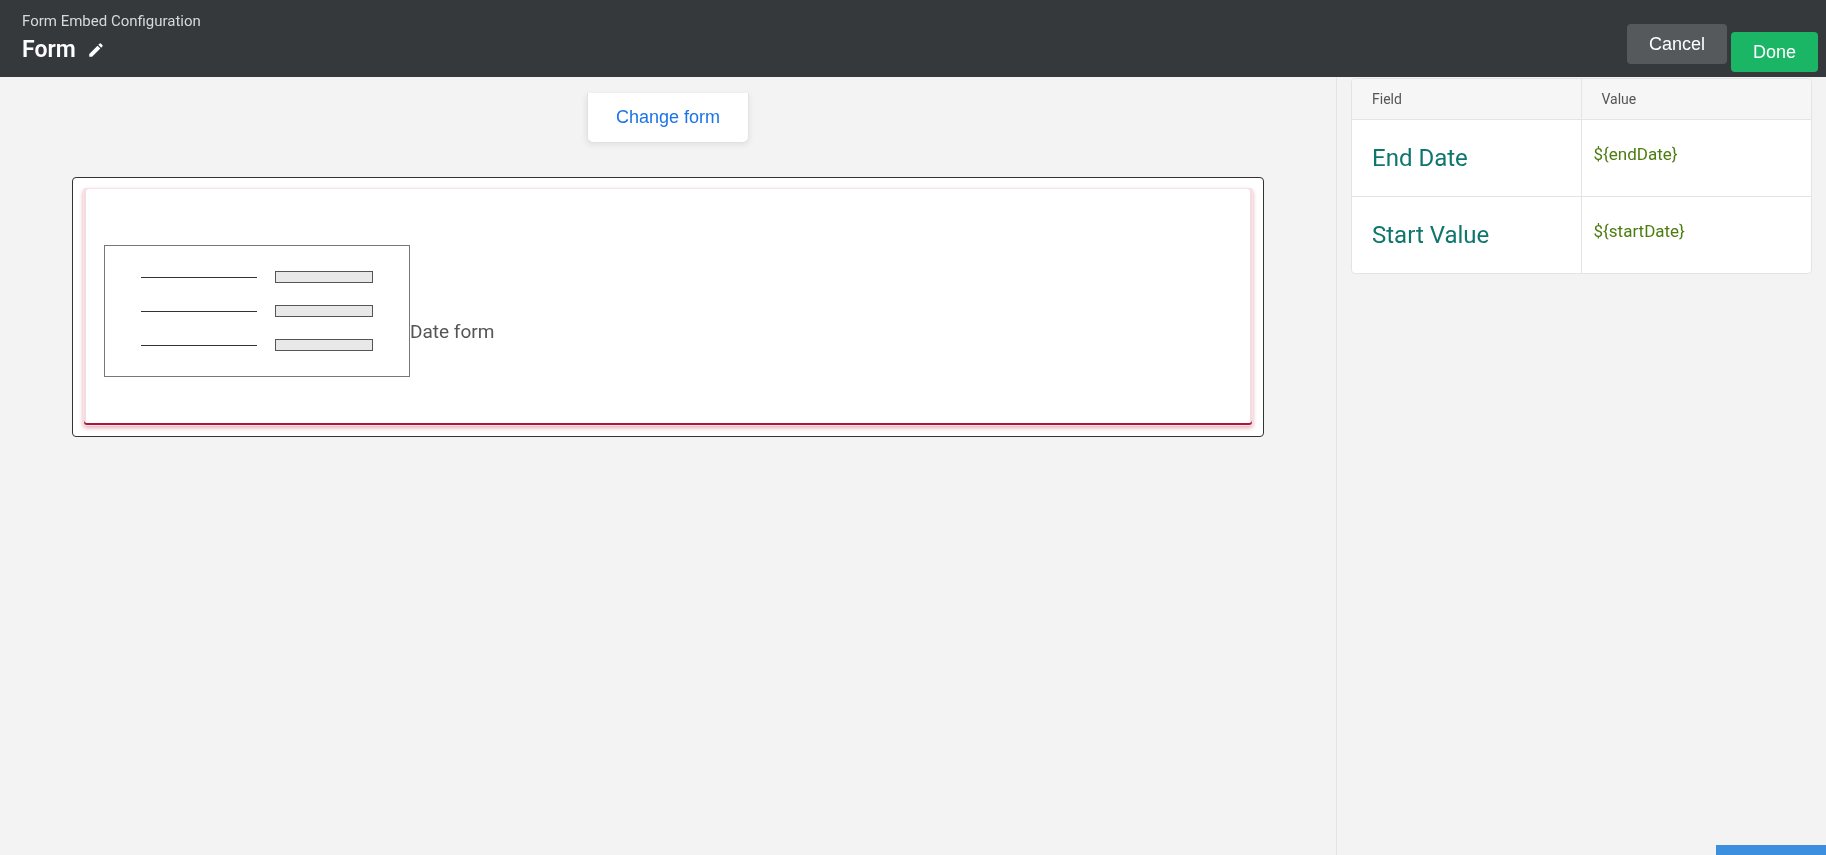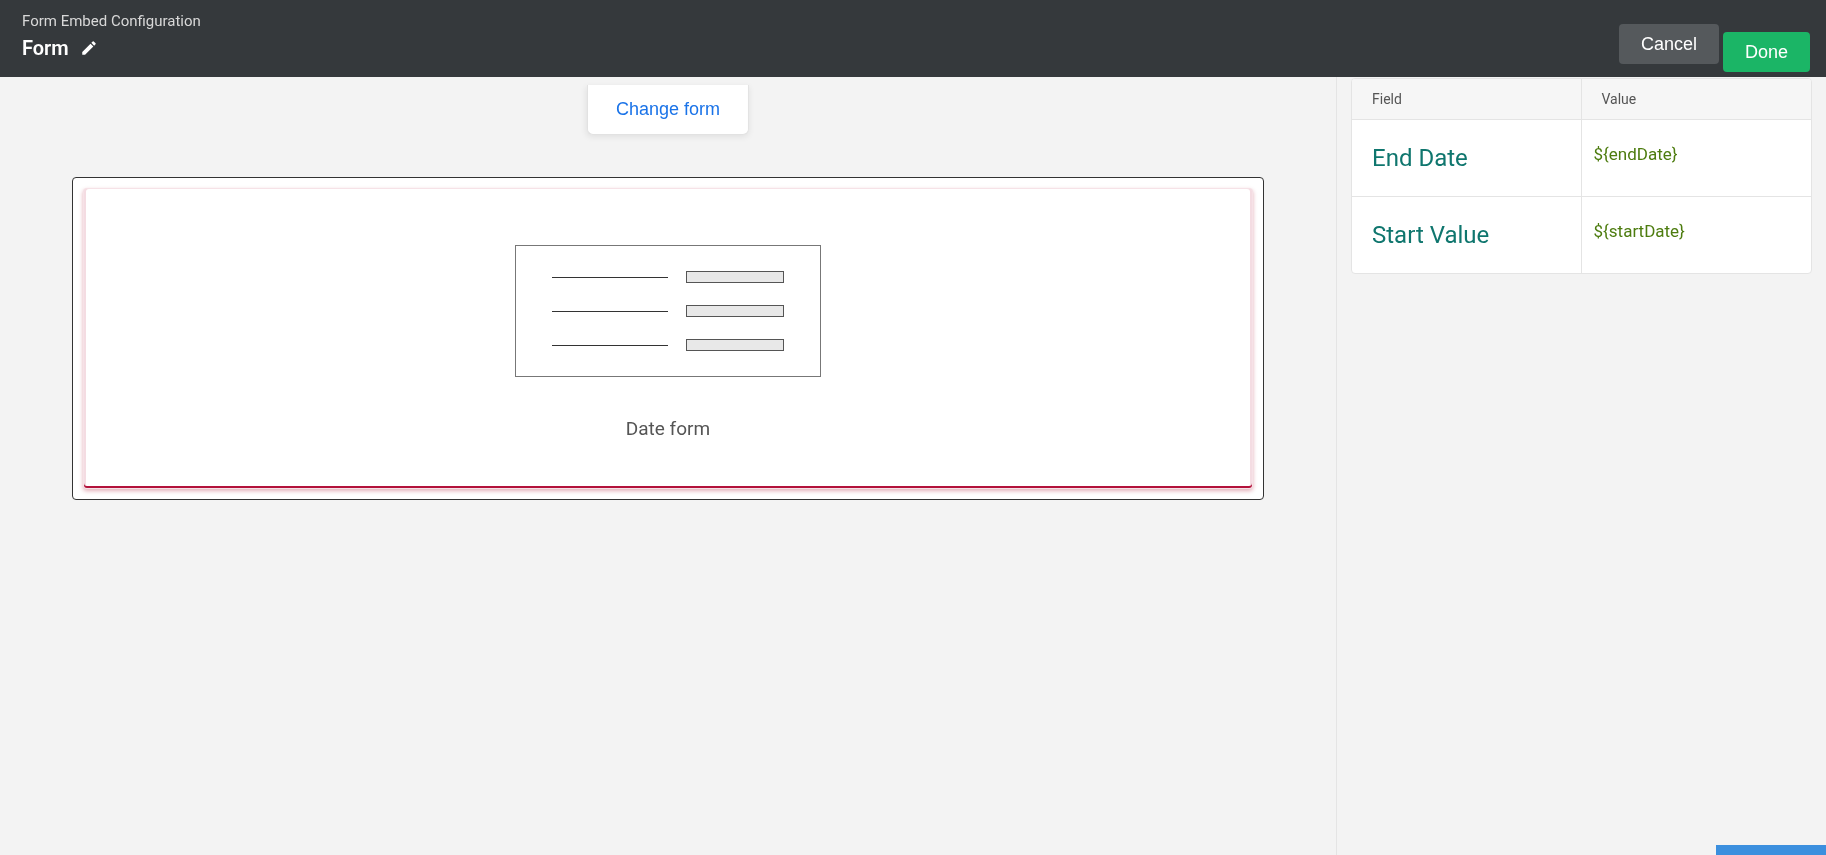--- a/index.html
+++ b/index.html
@@ -16,38 +16,38 @@
       position: relative;
     }
     
     .header {
       background: #35393c;
       color: #fff;
       height: 77px;
       display: flex;
       align-items: flex-start;
       justify-content: space-between;
-      padding: 8px 16px 8px 22px;
+      padding: 8px 8px 8px 22px;
     }
     .header-left {
       display: flex;
       flex-direction: column;
       gap: 4px;
     }
     .header-title-small {
       font-size: 15px;
       color: #d8d8d8;
       font-weight: 400;
       margin-top: 4px;
     }
     .header-title-main {
       display: flex;
       align-items: center;
       gap: 10px;
-      font-size: 20px;
+      font-size: 23px;
       font-weight: 600;
       color: #fff;
       margin-top: 2px;
     }
     .edit-icon {
       width: 20px;
       height: 20px;
       display: inline-flex;
       align-items: center;
       justify-content: center;
@@ -91,21 +91,21 @@
     }
     .right-panel {
       width: 490px;
       background: #f3f3f3;
       border-left: 1px solid #e4e4e4;
       position: relative;
     }
     
     .change-form-wrap {
       position: absolute;
-      top: 8px;
+      top: 16px;
       left: 50%;
       transform: translateX(-50%);
       z-index: 5;
     }
     .change-form-btn {
       background: #fff;
       border: 1px solid #e2e2e2;
       border-top: none;
       border-radius: 0 0 6px 6px;
       box-shadow: 0 2px 6px rgba(0,0,0,0.08);
@@ -123,21 +123,21 @@
       padding: 10px;
       background: #fff;
     }
     .form-card-inner {
       border-radius: 4px;
       background: #fff;
       box-shadow: 0 2px 4px rgba(174, 24, 49, 0.35), inset 0 -2px 0 #b3123b, inset 2px 0 0 rgba(179,18,59,0.15), inset -2px 0 0 rgba(179,18,59,0.15);
       border: 1px solid rgba(179,18,59,0.12);
       padding: 56px 20px 48px 20px;
       display: flex;
-      flex-direction: column;
+      flex-direction: row;
       align-items: center;
     }
     .form-icon-box {
       width: 306px;
       height: 132px;
       border: 1px solid #777;
       background: #fff;
       display: flex;
       flex-direction: column;
       justify-content: center;

